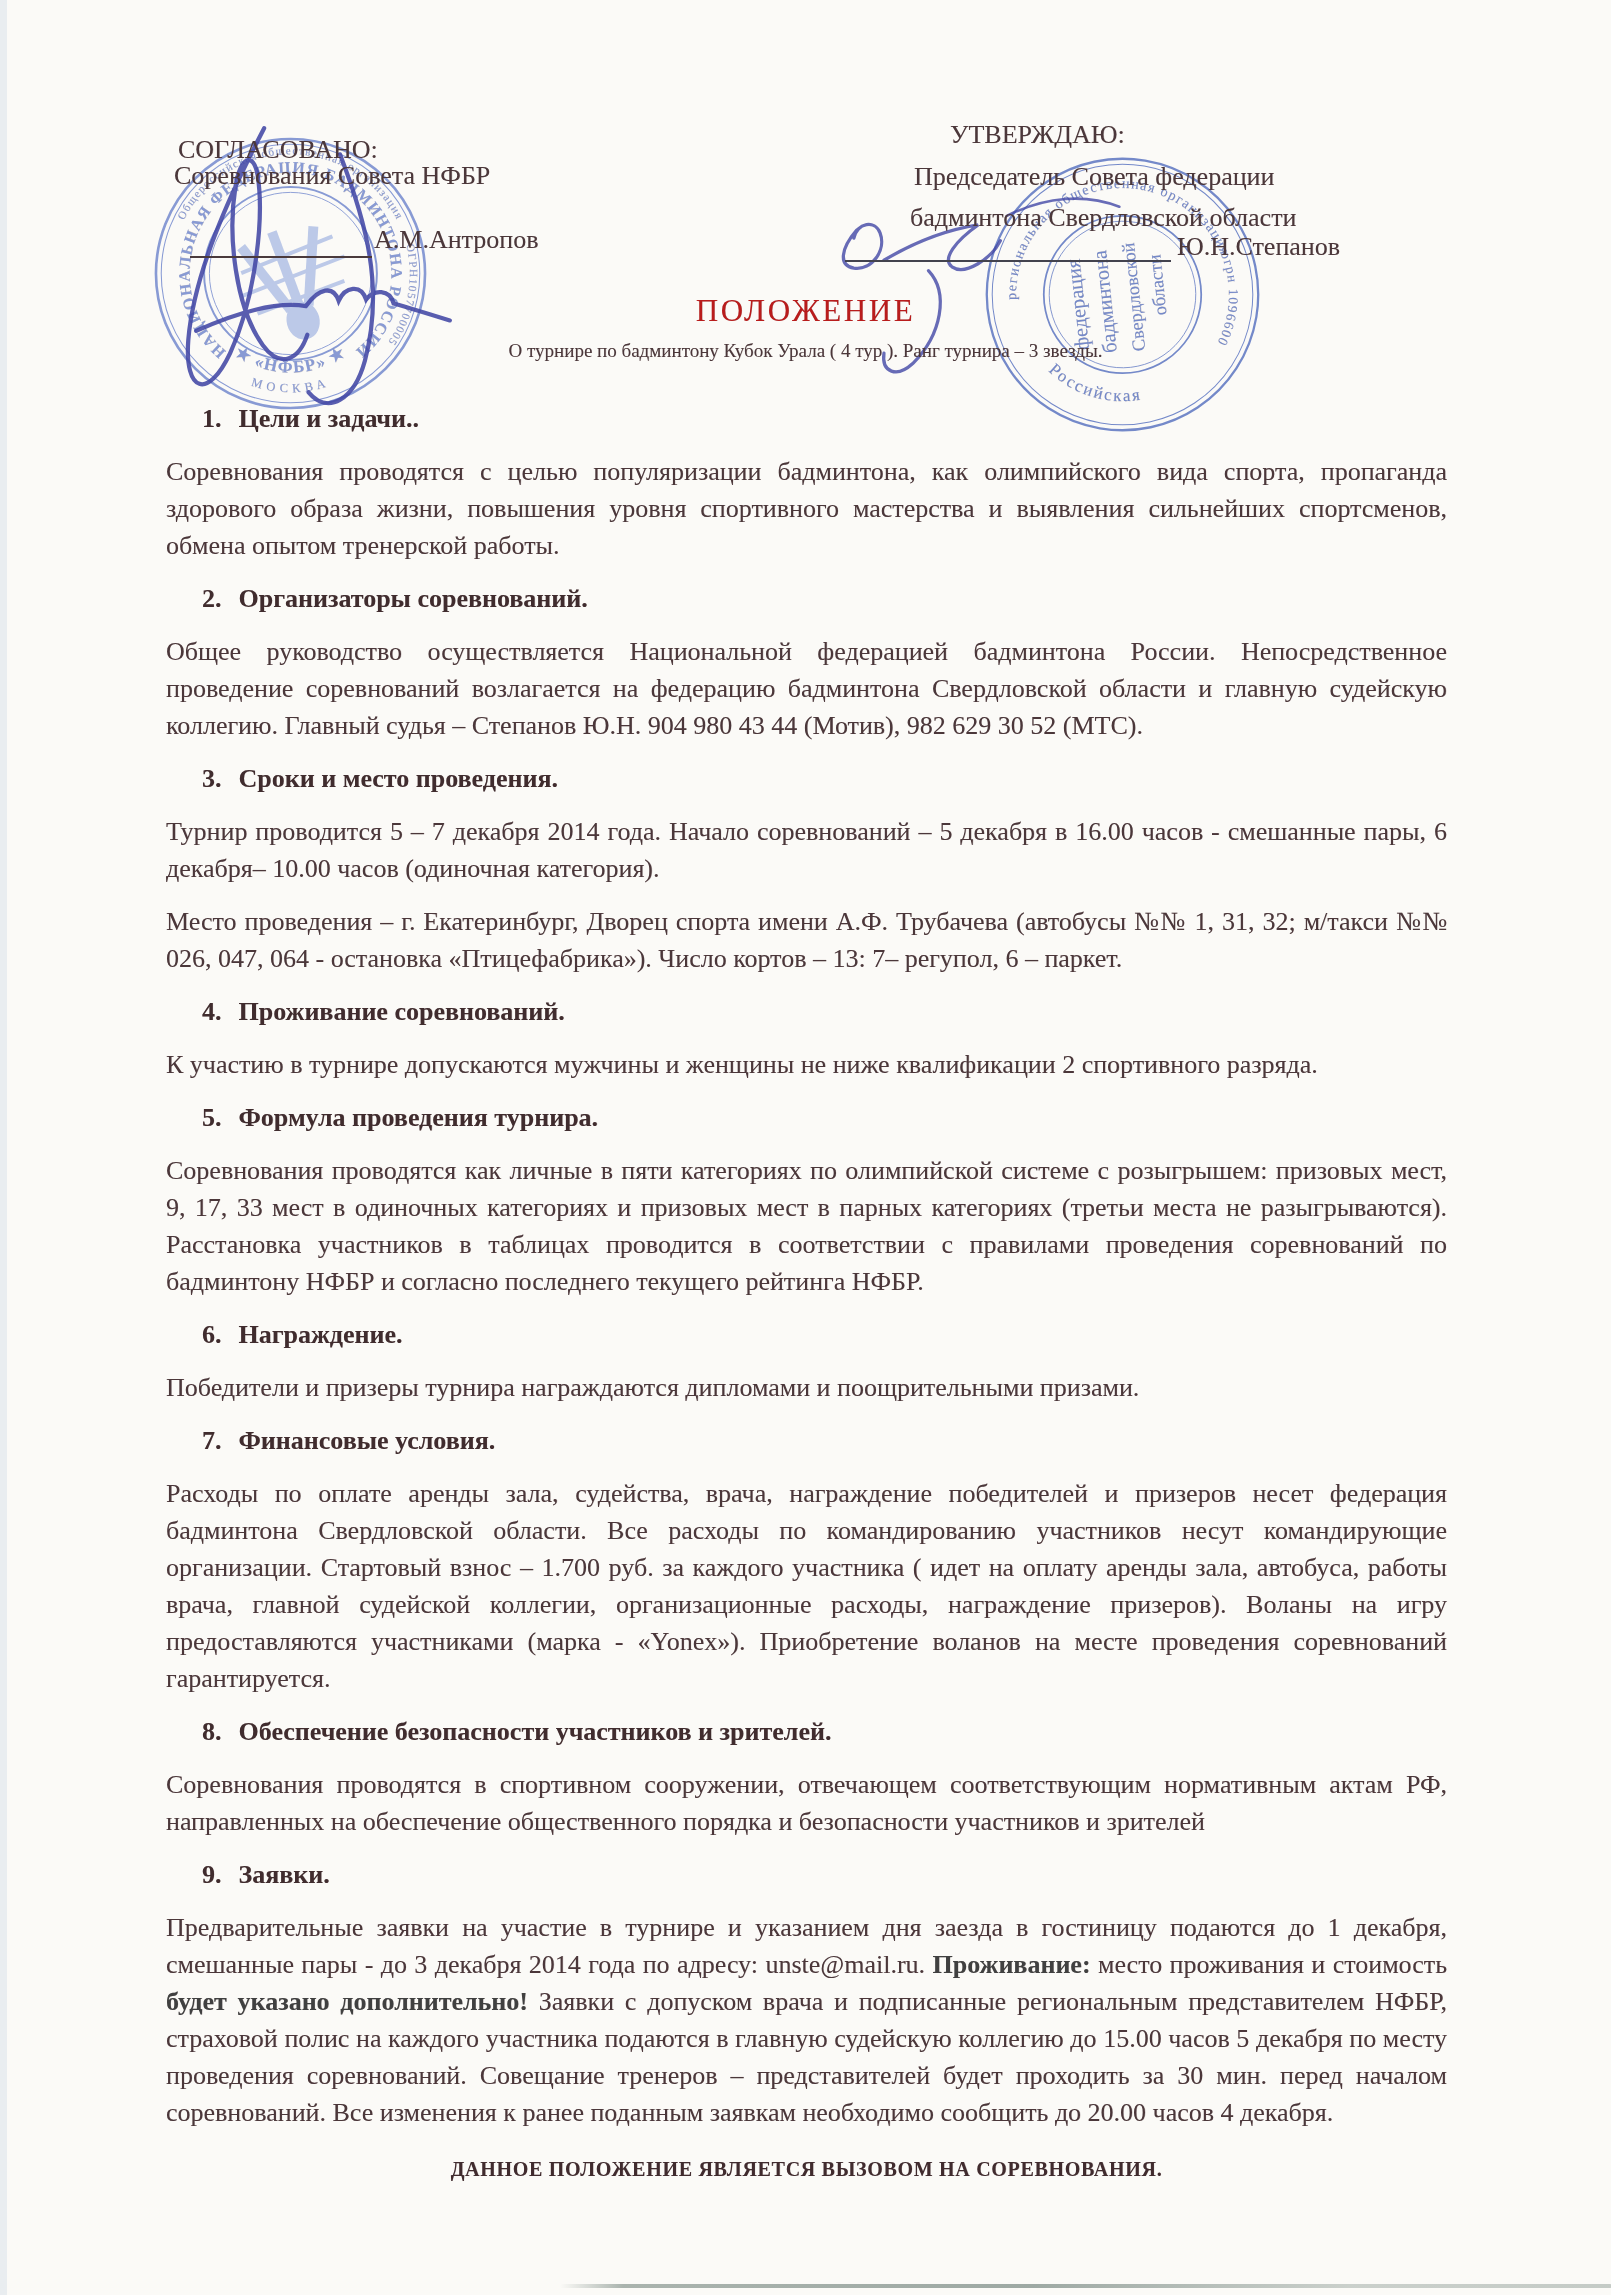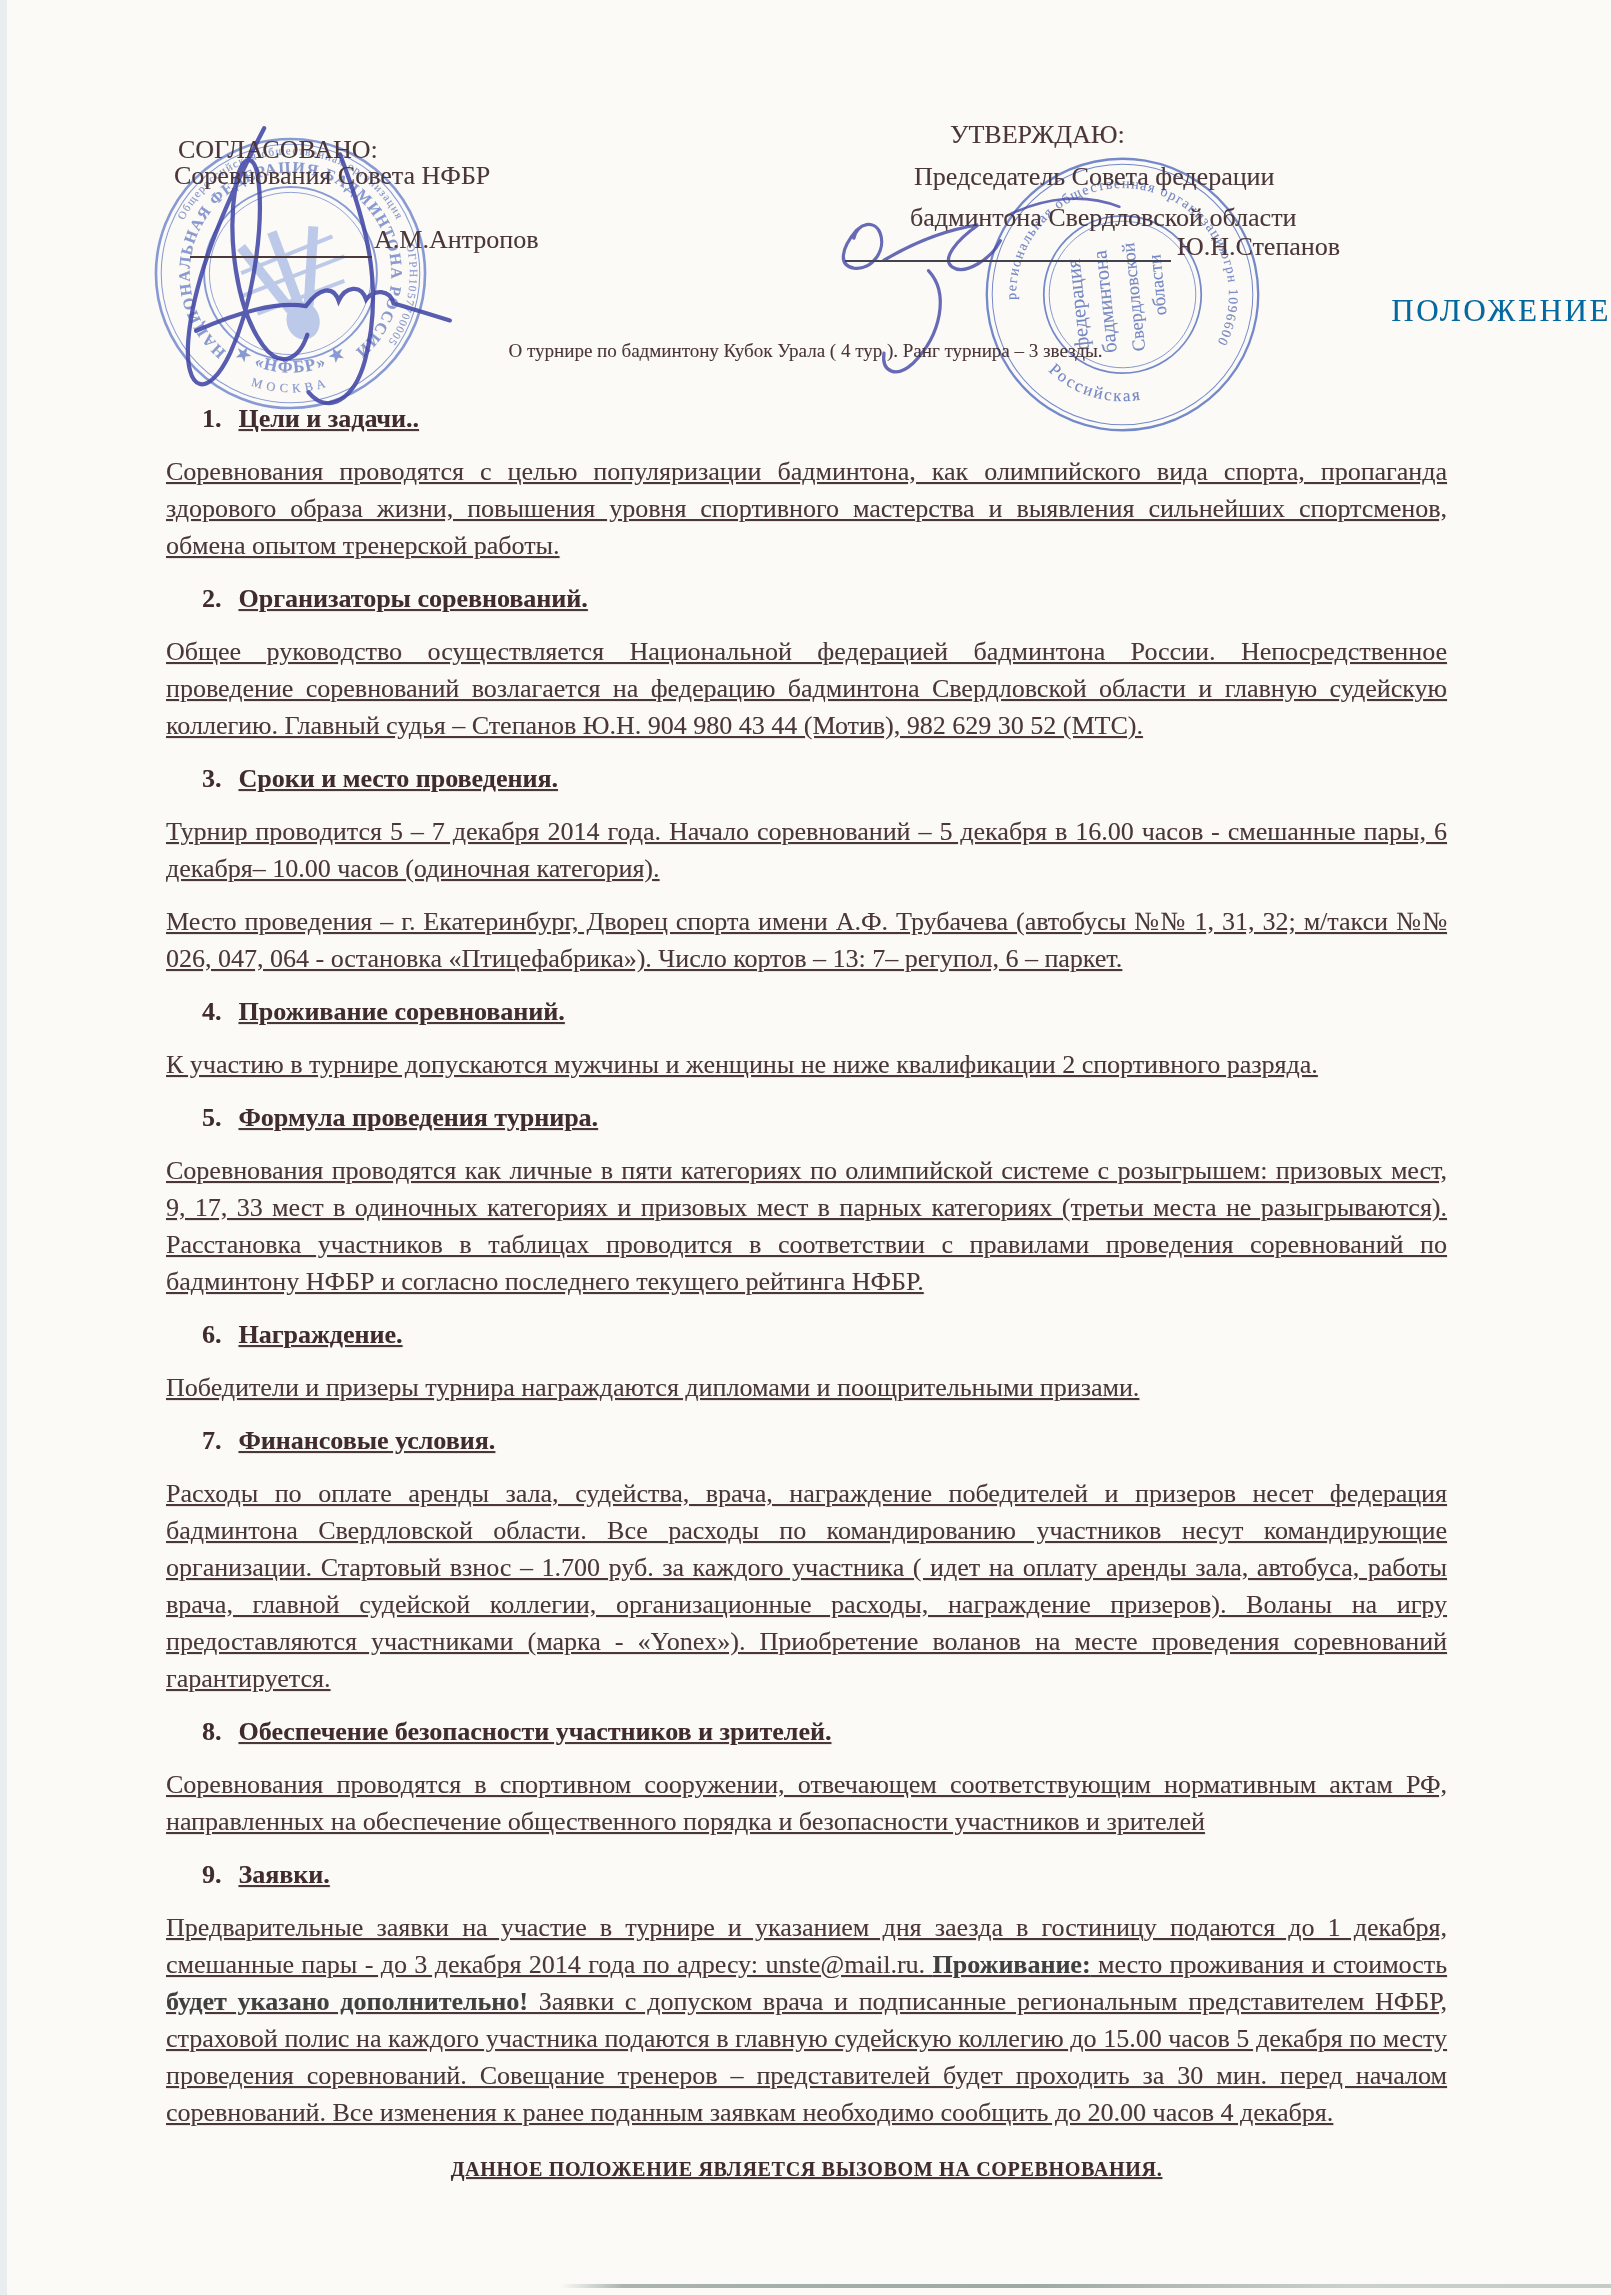--- a/index.html
+++ b/index.html
@@ -11,25 +11,25 @@
     overflow:hidden;
     text-shadow:0.3px 0.4px 0.5px rgba(80,55,60,0.30);
   }
   .edge-tint{position:absolute;left:0;top:0;width:6.5px;height:100%;background:rgba(165,185,215,.20);}
   
   .hdr{position:absolute;white-space:nowrap;}
   .sig-line{position:absolute;height:0;}
   .sig-line.l{left:190px;top:256px;width:182px;border-top:2px solid #4a3a3c;}
   .sig-line.r{left:845px;top:260px;width:326px;border-top:2.6px solid #43434e;}
   
-  .doc-title{position:absolute;left:0;top:292px;width:100%;text-align:right;
-    font-size:31px;letter-spacing:2.6px;color:#0369a1;}
+  .doc-title{position:absolute;left:0;top:292px;width:100%;text-align:center;
+    font-size:31px;letter-spacing:2.6px;color:#b91c1c;}
   .doc-subtitle{position:absolute;left:0;top:332px;width:100%;text-align:center;font-size:19px;}
   
-  .sections{position:absolute;left:150px;top:400px;width:1313px;text-decoration:underline;}
+  .sections{position:absolute;left:150px;top:400px;width:1313px;}
   .sec-heading{font-weight:700;color:#402c2e;padding-left:52px;}
   .sec-num{display:inline-block;margin-right:17px;}
   .sec-body{margin:16px;text-align:justify;}
   .sec-body .b{font-weight:700;color:#404040;}
   .footer-line{margin-top:19.6px;text-align:center;font-weight:700;font-size:20px;
     letter-spacing:0.7px;color:#402b2e;}
   
   .stamp{position:absolute;pointer-events:none;}
   .stamp.left{left:152px;top:135px;}
   .stamp.right{left:980px;top:152px;transform:rotate(-12deg);}

